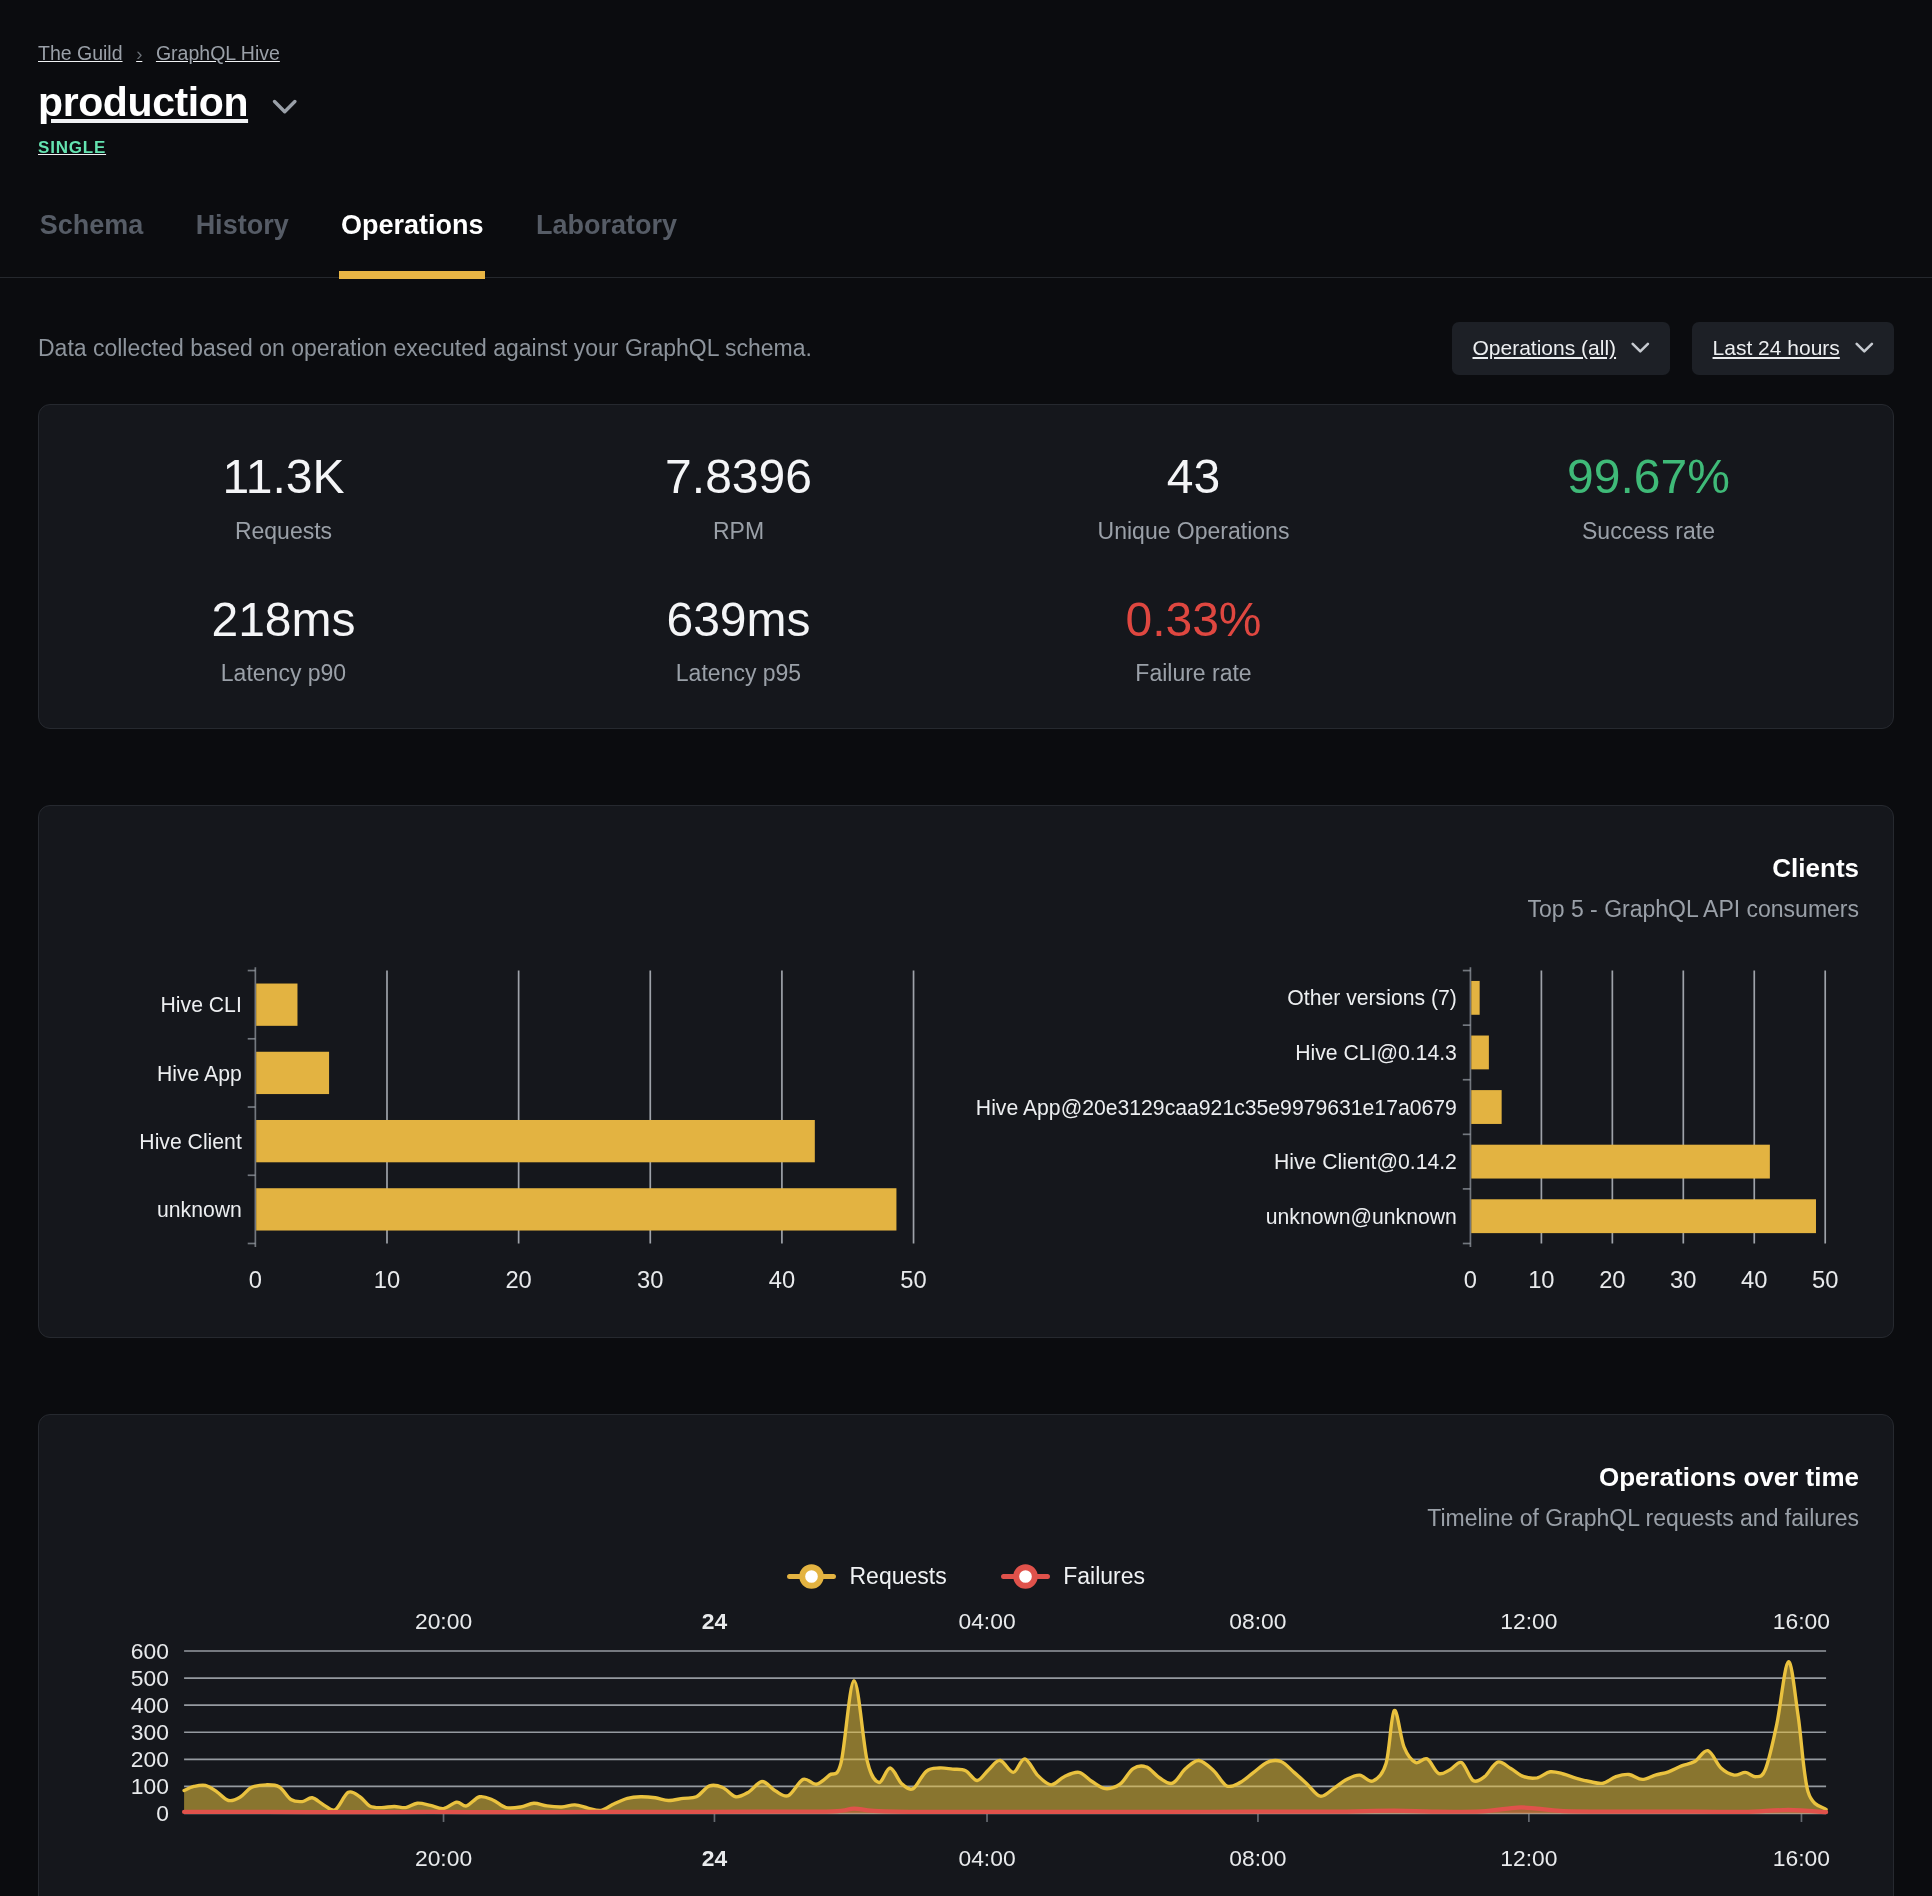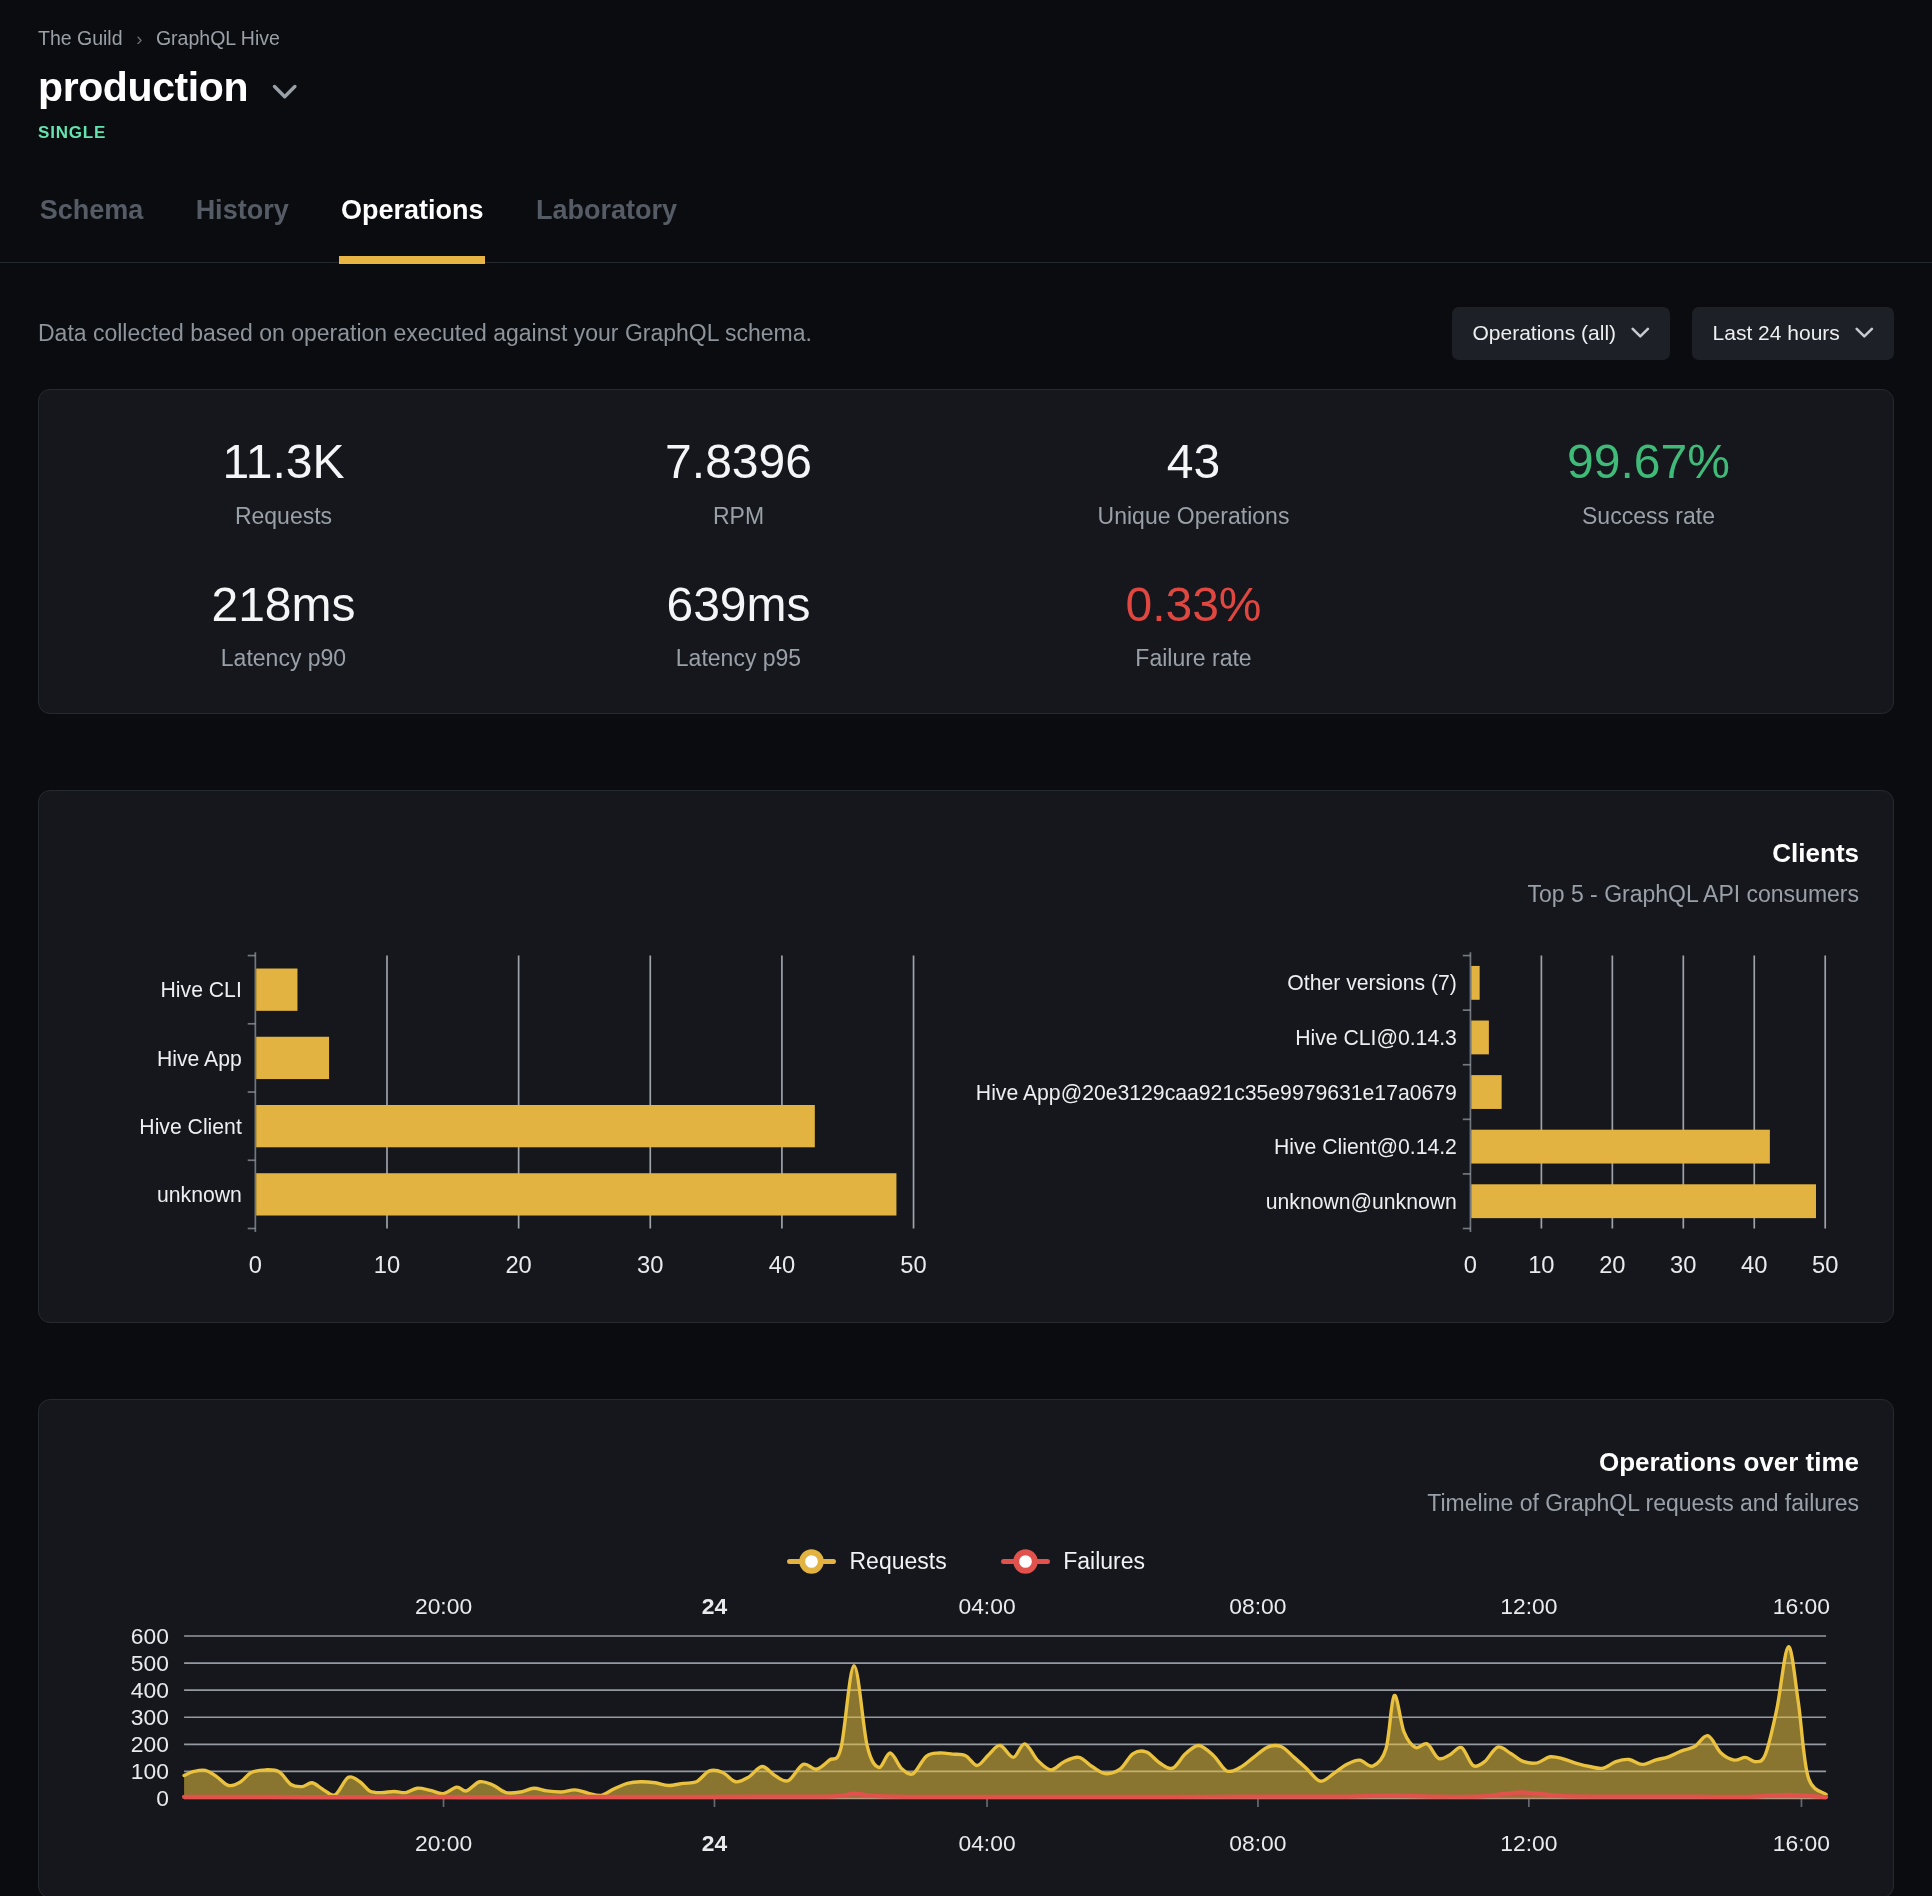--- a/index.html
+++ b/index.html
@@ -1,19 +1,19 @@
 <!DOCTYPE html>
 <html style="font-size:13.6px"><head>
 <meta charset="utf-8">
 <style>
   * { margin:0; padding:0; box-sizing:border-box; }
   html,body { width:1932px; height:1897px; background:#0b0c0f; color:#f0f2f4;
     font-family:"Liberation Sans", sans-serif; overflow:hidden; }
 
-  .header { padding:27px 38px 0 38px; }
+  .header { padding:42px 38px 0 38px;text-decoration:underline; }
   .breadcrumb { display:flex; align-items:center; gap:13.6px; font-size:19.5px; color:#9aa0a8; }
   .breadcrumb a { color:#9aa0a8; text-decoration:none; cursor:pointer; }
   .crumb-sep { color:#6b7077; font-size:18.6px; }
 
   .title-row { display:flex; align-items:center; gap:24px; margin-top:13.6px; }
   .page-title { font-size:41px; font-weight:700; letter-spacing:-0.4px; color:#ffffff; }
   .title-caret { display:flex; align-items:center; cursor:pointer; padding-top:8.5px; }
 
   .badge { margin-top:12px; font-size:17px; font-weight:700; letter-spacing:0.8px; color:#64e3b0; }
 
@@ -23,21 +23,21 @@
          padding:3.4px 1.7px 36px 1.7px; cursor:pointer;text-align:right; }
   .tab.active { color:#ffffff; }
   .tab.active::after { content:""; position:absolute; left:0; right:0; bottom:-1.7px;
          height:7.6px; background:#e8b544; }
 
   .filter-row { margin:44px 38px 0 38px; display:flex; align-items:center; justify-content:space-between; }
   .filter-desc { font-size:23px; color:#8d949c; }
   .filter-buttons { display:flex; gap:22px; }
   .dropdown-btn { display:flex; align-items:center; gap:15.3px; background:#1d2026;
       border:none; border-radius:6.8px; padding:0 20.3px; height:53px;
-      font-size:21px; color:#eceef0; font-family:inherit; cursor:pointer; }
+      font-size:21px; color:#eceef0; font-family:inherit; cursor:pointer;text-decoration:underline; }
 
   .card { margin:0 38px; background:#15171c; border:1.7px solid #26292f; border-radius:12px;text-align:right; }
 
   .stats-card { margin-top:29px; padding:44px 17px 41px 17px;
       display:grid; grid-template-columns:repeat(4,1fr); row-gap:47px; }
   .stat-cell { display:flex; flex-direction:column; align-items:center; gap:13.6px; }
   .stat-value { font-size:48px; font-weight:400; color:#f4f5f7; }
   .stat-value.green { color:#3fba78; }
   .stat-value.red   { color:#df4740; }
   .stat-label { font-size:23px; color:#9aa0a8; }

